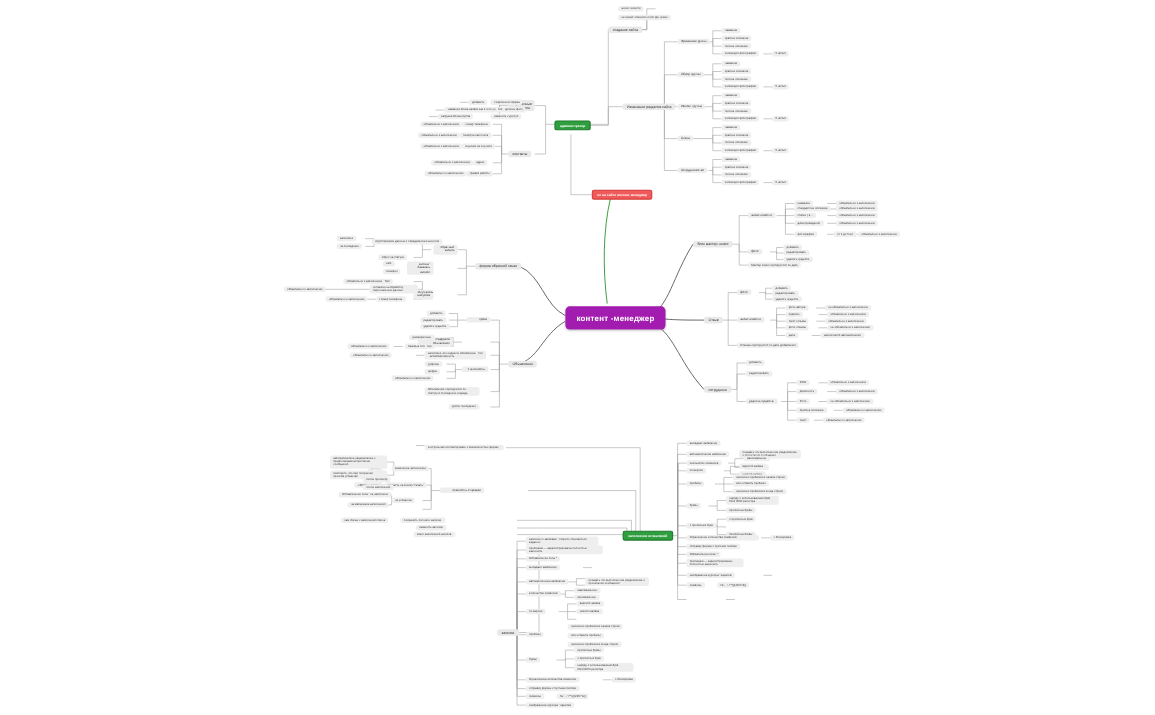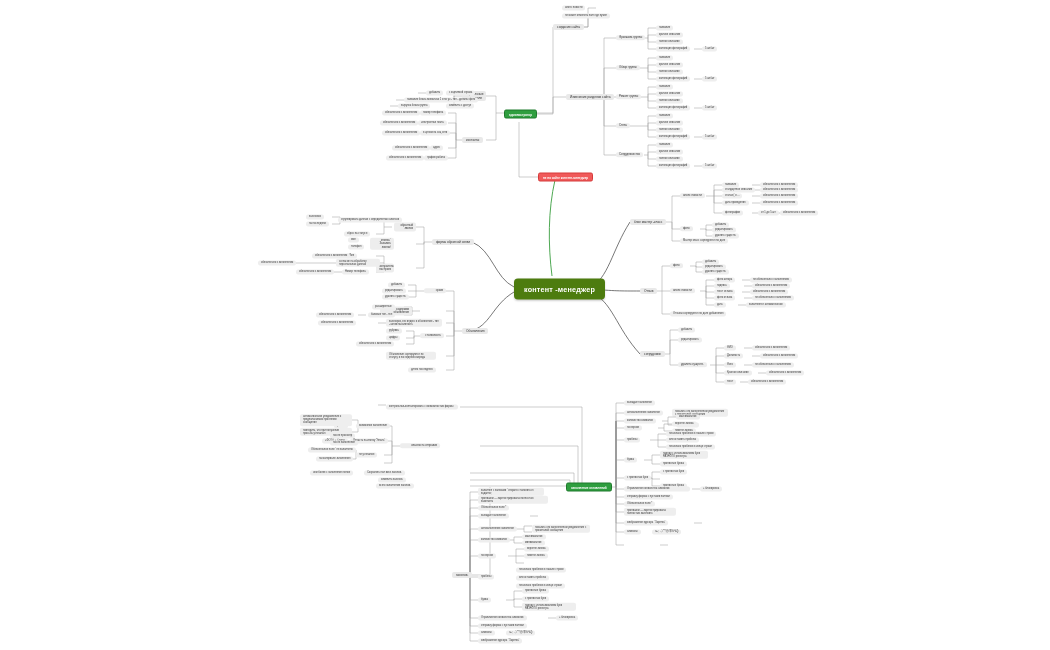--- a/index.html
+++ b/index.html
@@ -8,21 +8,21 @@
   #canvas{position:absolute;left:0;top:0;width:1050px;height:650px;}
   svg.links{position:absolute;left:0;top:0;width:1050px;height:650px;pointer-events:none;}
   .node{position:absolute;box-sizing:border-box;white-space:pre-wrap;
         transform:translateY(-50%);}
   .n-leaf{background:#eeeeee;color:#3a3a3a;border-radius:2px;
           padding:1px 3px;font-size:2.6px;line-height:1.25;letter-spacing:0;}
   .n-mid{background:#ededed;color:#333;border-radius:2px;padding:1px 3px;
          font-size:2.8px;line-height:1.25;}
   .n-branch{background:#e9e9e9;color:#2f2f2f;border-radius:2px;padding:1px 4px;
             font-size:3.2px;line-height:1.25;}
-  .n-root{background:#4d7c0f;color:#ffffff;border-radius:4px;padding:6px 10px;
+  .n-root{background:#a21caf;color:#ffffff;border-radius:4px;padding:6px 10px;
           font-size:7.2px;font-weight:600;letter-spacing:.2px;text-align:right;
           box-shadow:0 1px 2px rgba(0,0,0,.18);}
   .n-green{background:#2f9e3f;color:#ffffff;border:1px solid #1f7a2c;border-radius:2px;
            padding:1.5px 4px;font-size:3px;font-weight:700;text-align:center;}
   .n-red{background:#f05a5a;color:#ffffff;border:1px solid #d63b3b;border-radius:2px;
          padding:1.5px 4px;font-size:3px;font-weight:700;text-align:center;}
 </style>
 </head>
 <body>
 

